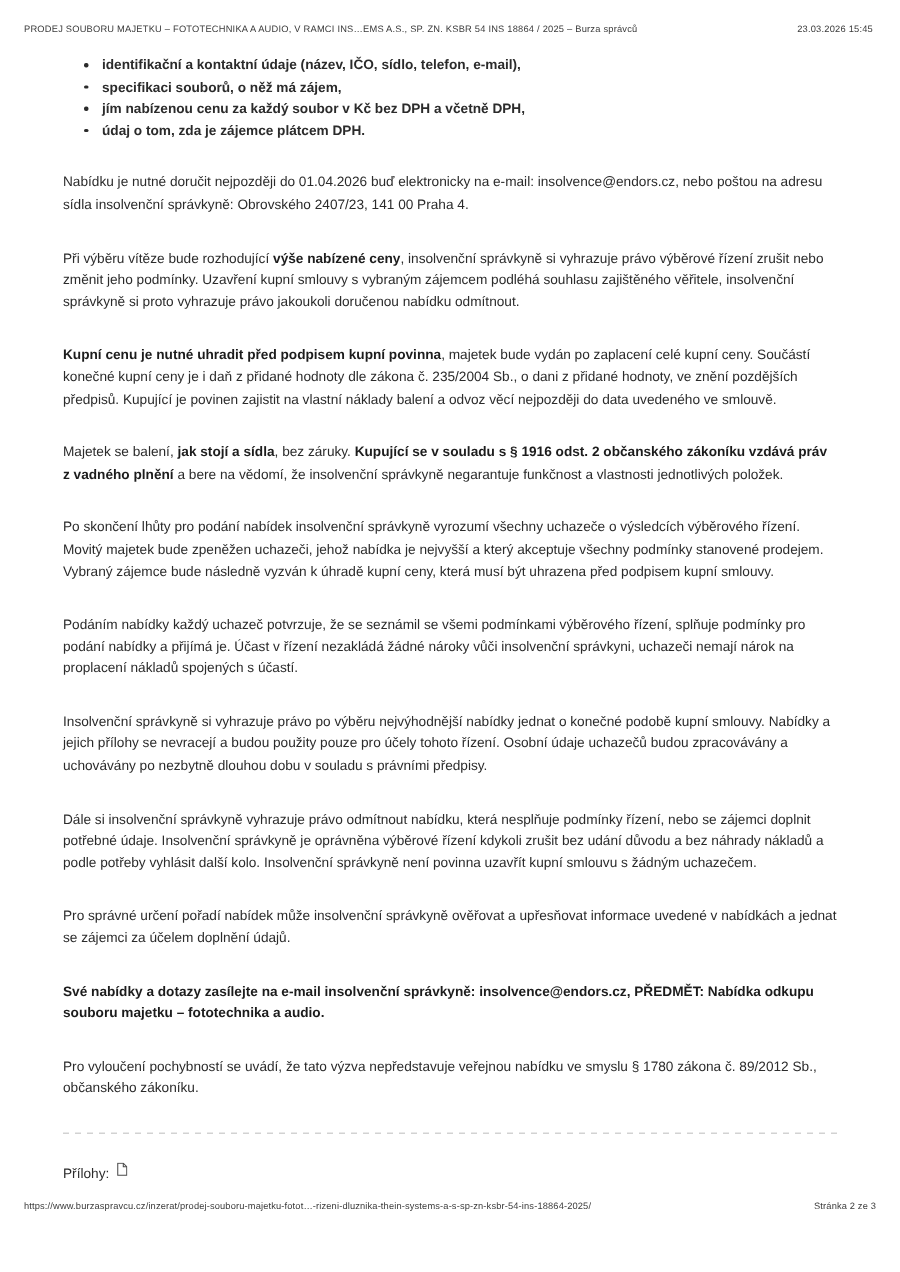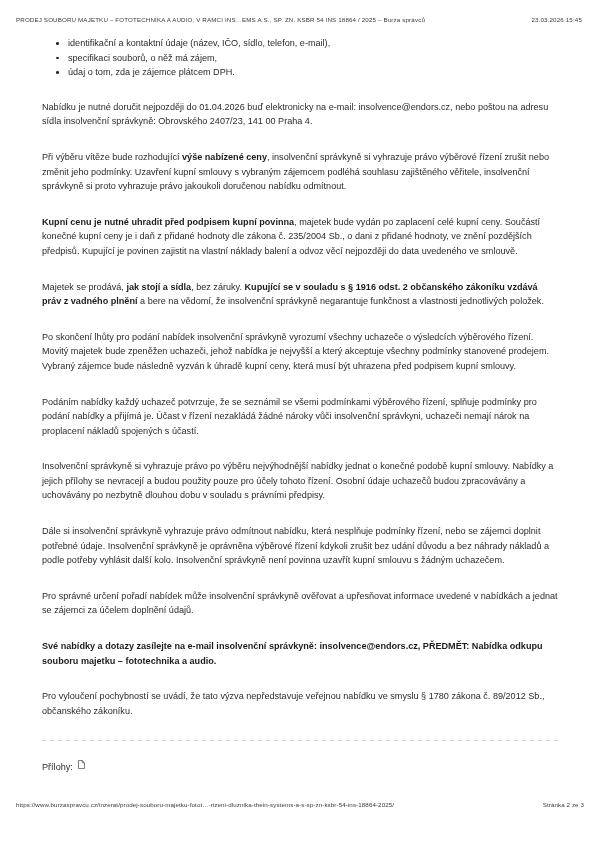--- a/index.html
+++ b/index.html
@@ -50,20 +50,21 @@
     right: 0;
     bottom: 60px;
     padding: 0 42px 0 42px;
     box-sizing: border-box;
   }
 
   ul.bullets {
     margin: 0 0 0 0;
     padding: 0 0 0 26px;
     list-style: none;
+    font-weight: bold;
   }
   ul.bullets li {
     position: relative;
     font-size: 9.1px;
     line-height: 14.6px;
     color: #2b2b2b;
     margin: 0;
     padding: 0;
   }
   ul.bullets li::before {
@@ -146,35 +147,36 @@
 <div class="print-header">
   <span class="ph-title">PRODEJ SOUBORU MAJETKU – FOTOTECHNIKA A AUDIO, V RAMCI INS…EMS A.S., SP. ZN. KSBR 54 INS 18864 / 2025 – Burza správců</span>
   <span class="ph-date">23.03.2026 15:45</span>
 </div>
 
 <div class="page">
 
   <ul class="bullets">
     <li>identifikační a kontaktní údaje (název, IČO, sídlo, telefon, e-mail),</li>
     <li>specifikaci souborů, o něž má zájem,</li>
+    <li>jím nabízenou cenu za každý soubor v Kč bez DPH a včetně DPH,</li>
     <li>údaj o tom, zda je zájemce plátcem DPH.</li>
   </ul>
 
   <div class="gap-bullets"></div>
 
   <p class="para"><span>Nabídku je nutné doručit nejpozději do 01.04.2026 buď elektronicky na e-mail: insolvence@endors.cz, nebo poštou na adresu sídla insolvenční správkyně: Obrovského 2407/23, 141 00 Praha 4.</span></p>
   <div class="gap-lg"></div>
 
   <p class="para"><span>Při výběru vítěze bude rozhodující </span><b>výše nabízené ceny</b><span>, insolvenční správkyně si vyhrazuje právo výběrové řízení zrušit nebo změnit jeho podmínky. Uzavření kupní smlouvy s vybraným zájemcem podléhá souhlasu zajištěného věřitele, insolvenční správkyně si proto vyhrazuje právo jakoukoli doručenou nabídku odmítnout.</span></p>
   <div class="gap-lg"></div>
 
   <p class="para"><b>Kupní cenu je nutné uhradit před podpisem kupní povinna</b><span>, majetek bude vydán po zaplacení celé kupní ceny. Součástí konečné kupní ceny je i daň z přidané hodnoty dle zákona č. 235/2004 Sb., o dani z přidané hodnoty, ve znění pozdějších předpisů. Kupující je povinen zajistit na vlastní náklady balení a odvoz věcí nejpozději do data uvedeného ve smlouvě.</span></p>
   <div class="gap-lg"></div>
 
-  <p class="para"><span>Majetek se prodává, </span><b>jak stojí a sídla</b><span>, bez záruky. </span><b>Kupující se v souladu s § 1916 odst. 2 občanského zákoníku vzdává práv z vadného plnění</b><span> a bere na vědomí, že insolvenční správkyně negarantuje funkčnost a vlastnosti jednotlivých položek.</span></p>
+  <p class="para"><span>Majetek se balení, </span><b>jak stojí a sídla</b><span>, bez záruky. </span><b>Kupující se v souladu s § 1916 odst. 2 občanského zákoníku vzdává práv z vadného plnění</b><span> a bere na vědomí, že insolvenční správkyně negarantuje funkčnost a vlastnosti jednotlivých položek.</span></p>
   <div class="gap-lg"></div>
 
   <p class="para"><span>Po skončení lhůty pro podání nabídek insolvenční správkyně vyrozumí všechny uchazeče o výsledcích výběrového řízení. Movitý majetek bude zpeněžen uchazeči, jehož nabídka je nejvyšší a který akceptuje všechny podmínky stanovené prodejem. Vybraný zájemce bude následně vyzván k úhradě kupní ceny, která musí být uhrazena před podpisem kupní smlouvy.</span></p>
   <div class="gap-lg"></div>
 
   <p class="para"><span>Podáním nabídky každý uchazeč potvrzuje, že se seznámil se všemi podmínkami výběrového řízení, splňuje podmínky pro podání nabídky a přijímá je. Účast v řízení nezakládá žádné nároky vůči insolvenční správkyni, uchazeči nemají nárok na proplacení nákladů spojených s účastí.</span></p>
   <div class="gap-lg"></div>
 
   <p class="para"><span>Insolvenční správkyně si vyhrazuje právo po výběru nejvýhodnější nabídky jednat o konečné podobě kupní smlouvy. Nabídky a jejich přílohy se nevracejí a budou použity pouze pro účely tohoto řízení. Osobní údaje uchazečů budou zpracovávány a uchovávány po nezbytně dlouhou dobu v souladu s právními předpisy.</span></p>
   <div class="gap-lg"></div>

